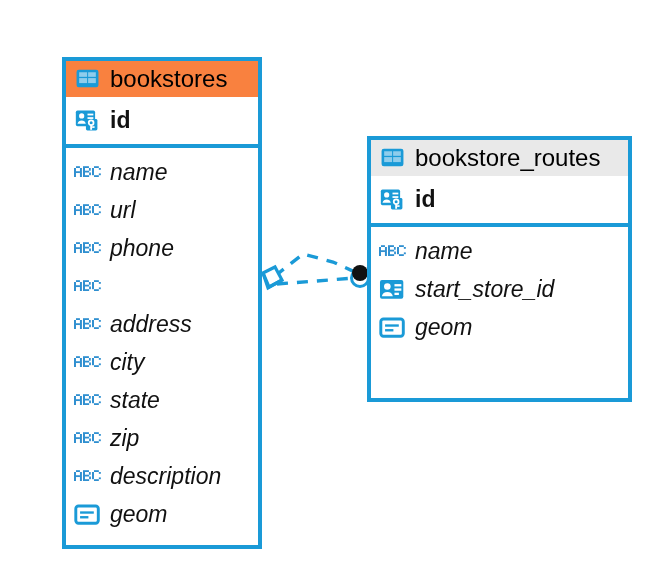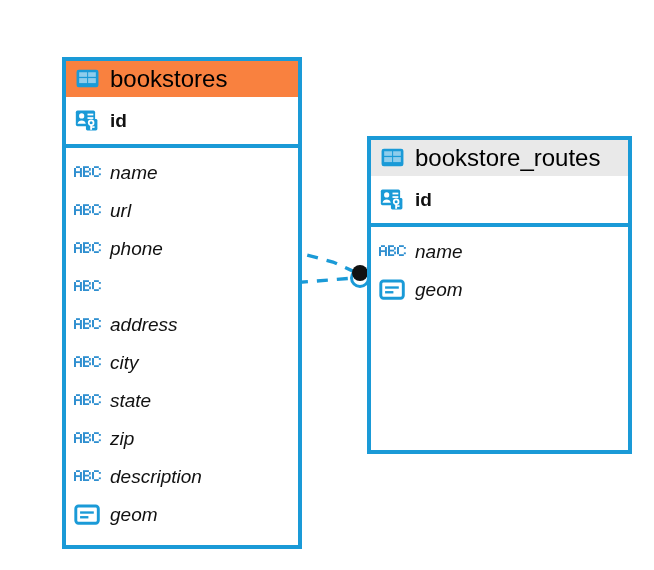--- a/index.html
+++ b/index.html
@@ -51,21 +51,21 @@
     box-sizing: border-box;
     padding: 5px 10px 6px 8px;
     font-style: italic;
   }
 
   .field {
     display: flex;
     align-items: center;
     gap: 9px;
     height: 38px;
-    font-size: 19px;
+    font-size: 23px;
     color: #111111;
     line-height: 1;
     white-space: nowrap;
   }
   .field.pk { font-weight: bold; }
 
   .field-icon {
     flex: 0 0 auto;
     width: 27px;
     height: 25px;
@@ -98,21 +98,21 @@
       <path d="M 8 33 L 20 27 L 27 40 L 14 47 Z" fill="#ffffff" stroke="#1a9ad7" stroke-width="3.2" stroke-linejoin="miter"></path>
       <path d="M 8 33 L 13 48 L 27 40" fill="none" stroke="#1a9ad7" stroke-width="3.2" stroke-linejoin="miter"></path>
     </g>
 
     <g>
       <circle cx="105" cy="38" r="8.5" fill="none" stroke="#1a9ad7" stroke-width="3"></circle>
       <circle cx="105" cy="33" r="8" fill="#111111"></circle>
     </g>
   </svg>
 
-  <div class="entity" style="left:62px; top:57px; width:240px; height:492px;">
+  <div class="entity" style="left:62px; top:57px; width:200px; height:492px;">
     <div class="entity-header accent-orange">
       <svg class="field-icon" viewBox="0 0 24 24">
         <rect x="1.5" y="3.5" width="21" height="17" rx="2.2" fill="#1a9ad7"></rect>
         <rect x="4" y="6" width="7.6" height="4.4" fill="#8fcdec"></rect>
         <rect x="12.6" y="6" width="7.4" height="4.4" fill="#8fcdec"></rect>
         <rect x="4" y="11.6" width="7.6" height="4.8" fill="#8fcdec"></rect>
         <rect x="12.6" y="11.6" width="7.4" height="4.8" fill="#8fcdec"></rect>
       </svg>
       <span>bookstores</span>
     </div>
@@ -350,21 +350,21 @@
           <rect x="1.6" y="2.4" width="20" height="15.4" rx="2.4" fill="none" stroke="#1a9ad7" stroke-width="2.6"></rect>
           <rect x="5.4" y="7.2" width="12.2" height="2.1" fill="#1a9ad7"></rect>
           <rect x="5.4" y="11.4" width="7.4" height="2.1" fill="#1a9ad7"></rect>
         </svg>
         <span class="field-label">geom</span>
       </div>
 
     </div>
   </div>
 
-  <div class="entity" style="left:367px; top:136px; width:265px; height:318px;">
+  <div class="entity" style="left:367px; top:136px; width:265px; height:266px;">
     <div class="entity-header accent-gray">
       <svg class="field-icon" viewBox="0 0 24 24">
         <rect x="1.5" y="3.5" width="21" height="17" rx="2.2" fill="#1a9ad7"></rect>
         <rect x="4" y="6" width="7.6" height="4.4" fill="#8fcdec"></rect>
         <rect x="12.6" y="6" width="7.4" height="4.4" fill="#8fcdec"></rect>
         <rect x="4" y="11.6" width="7.6" height="4.8" fill="#8fcdec"></rect>
         <rect x="12.6" y="11.6" width="7.4" height="4.8" fill="#8fcdec"></rect>
       </svg>
       <span>bookstore_routes</span>
     </div>
@@ -407,20 +407,31 @@
             <rect x="22.2" y="3" width="5.4" height="2"></rect>
               <rect x="20" y="5" width="2.2" height="8"></rect>
             <rect x="22.2" y="13" width="5.4" height="2"></rect>
               <rect x="27.6" y="5" width="2.2" height="2"></rect>
             <rect x="27.6" y="11" width="2.2" height="2"></rect>
           </g>
         </svg>
         <span class="field-label">name</span>
       </div>
 
+      <div class="field">
+        <svg class="field-icon" viewBox="0 0 22 20">
+          <rect x="0.8" y="2.2" width="19" height="15.4" rx="1.6" fill="#1a9ad7"></rect>
+          <circle cx="6.8" cy="7.6" r="2.7" fill="#ffffff"></circle>
+          <path d="M 2.3 15.6 a 4.6 4.6 0 0 1 9 0 z" fill="#ffffff"></path>
+          <rect x="12.6" y="5.6" width="5.6" height="1.9" fill="#ffffff"></rect>
+          <rect x="12.6" y="9.1" width="5.6" height="1.9" fill="#ffffff"></rect>
+          <rect x="12.6" y="12.6" width="3.6" height="1.9" fill="#ffffff"></rect>
+        </svg>
+        <span class="field-label">start_store_id</span>
+      </div>
 
 
       <div class="field">
         <svg class="field-icon" viewBox="0 0 24 20">
           <rect x="1.6" y="2.4" width="20" height="15.4" rx="2.4" fill="none" stroke="#1a9ad7" stroke-width="2.6"></rect>
           <rect x="5.4" y="7.2" width="12.2" height="2.1" fill="#1a9ad7"></rect>
           <rect x="5.4" y="11.4" width="7.4" height="2.1" fill="#1a9ad7"></rect>
         </svg>
         <span class="field-label">geom</span>
       </div>

